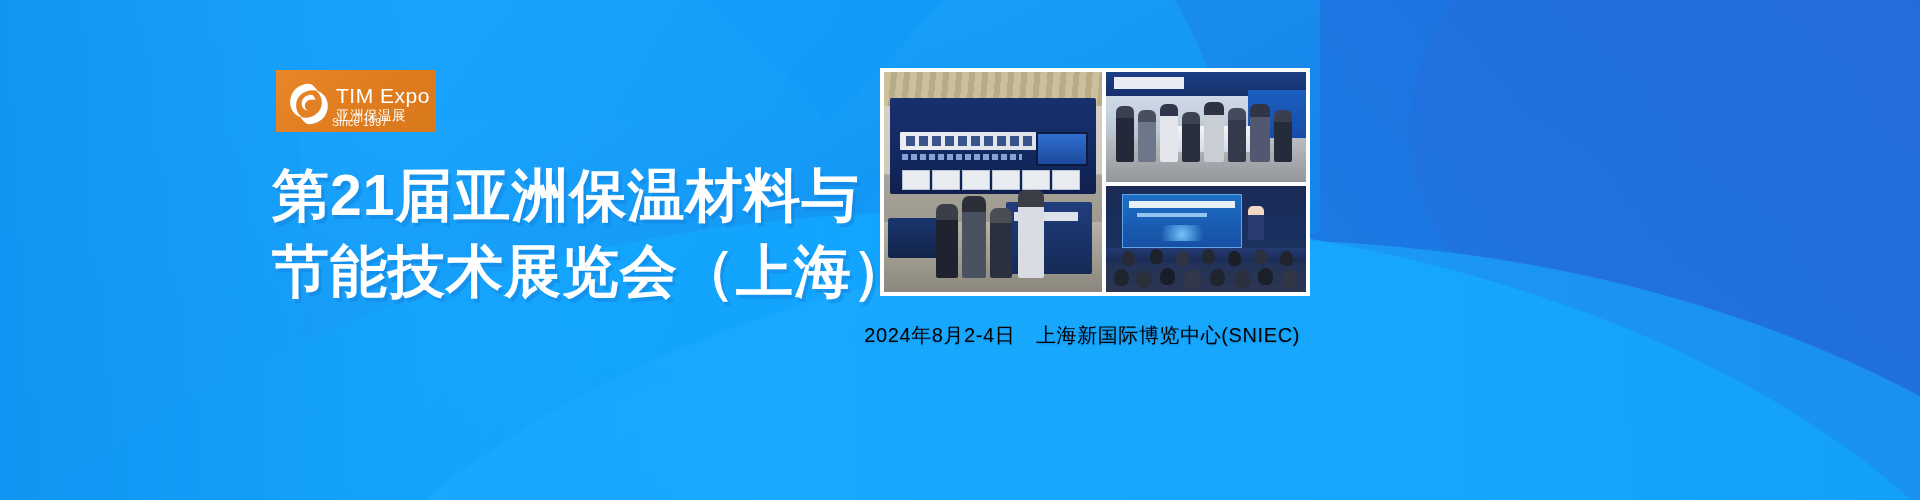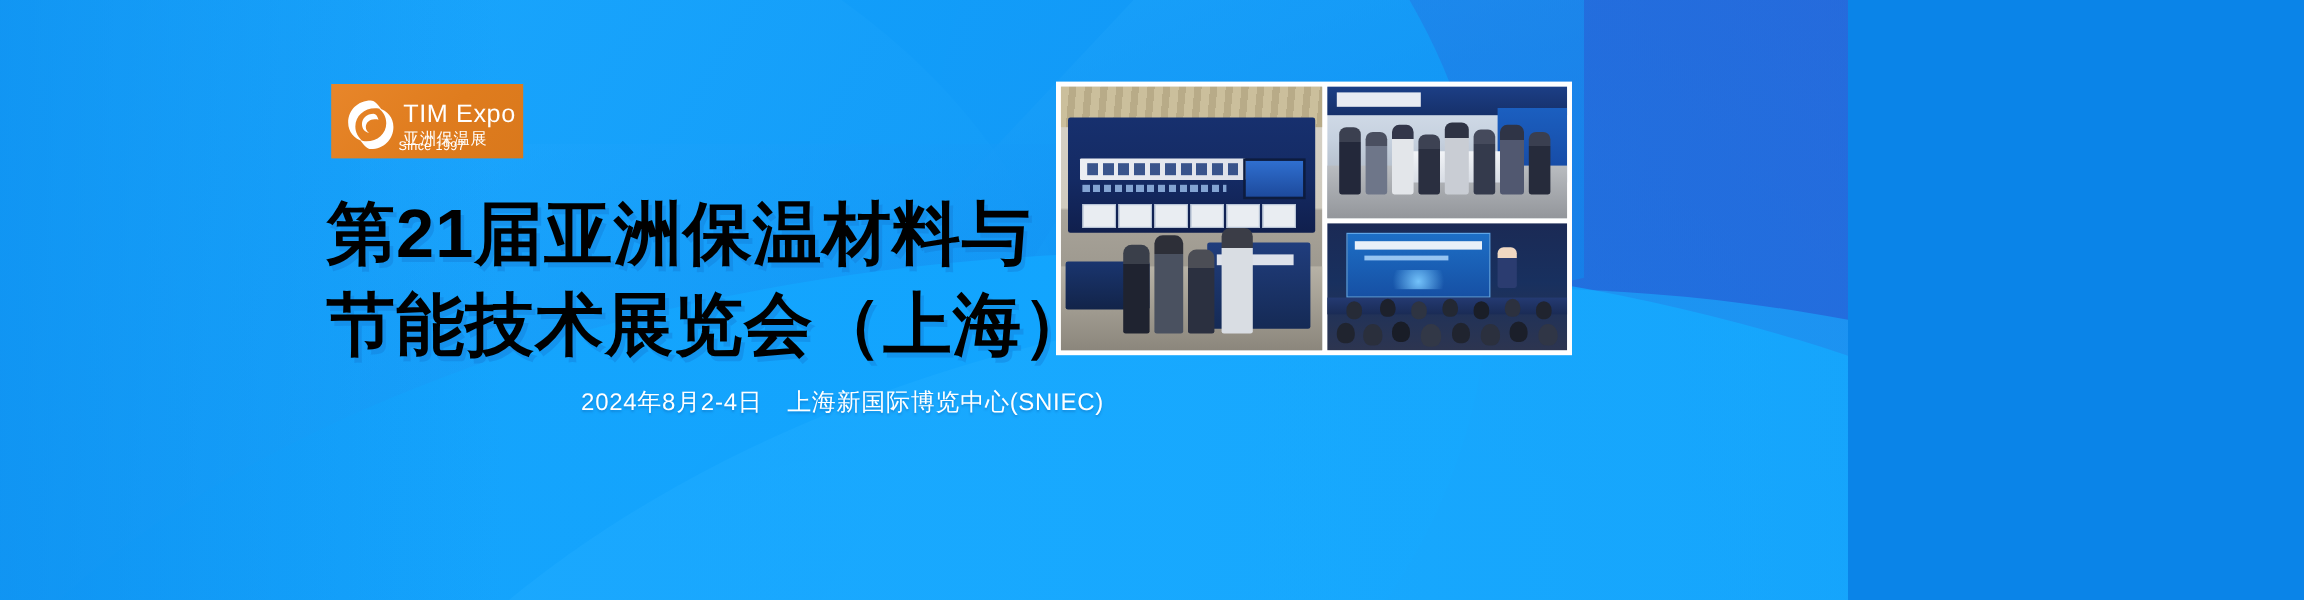--- a/index.html
+++ b/index.html
@@ -6,21 +6,21 @@
     margin: 0;
     padding: 0;
     background: #0a84e8;
   }
   body {
     font-family: "Liberation Sans", "DejaVu Sans", sans-serif;
   }
 
   .banner {
     position: relative;
-    width: 1540px;
+    width: 1920px;
     height: 500px;
     overflow: hidden;
     background: #0c8ae8;
   }
 
   
   .bg-base {
     position: absolute;
     inset: 0;
     background: linear-gradient(100deg, #0a8ef0 0%, #0c86e8 38%, #1478e0 66%, #1f63d8 100%);
@@ -171,21 +171,21 @@
     letter-spacing: 2px;
     white-space: nowrap;
     text-shadow: 0 1px 2px rgba(0,60,130,.18);
   }
 
   
   .headline {
     position: absolute;
     left: 272px;
     top: 158px;
-    color: #000000;
+    color: #ffffff;
     font-size: 57px;
     font-weight: 700;
     line-height: 1.33;
     letter-spacing: 1px;
     white-space: nowrap;
     text-shadow: 3px 4px 0 rgba(18,120,210,.38);
   }
   .headline .hl-line { display: block; }
 
   
@@ -259,21 +259,21 @@
     background: linear-gradient(#f0d8c2 0 9px, #2b3c70 9px 100%); border-radius:5px 5px 2px 2px; }
   .p3-stage { position:absolute; left:0; right:0; top:62px; height:14px;
     background: linear-gradient(#243a72,#1a2b55); }
   .p3-head { position:absolute; border-radius:50% 50% 40% 40%; }
 
   
   .date-line {
     position: absolute;
     right: 620px;
     top: 322px;
-    color: #ffffff;
+    color: #000000;
     font-size: 20px;
     letter-spacing: .6px;
     white-space: nowrap;
     text-shadow: 0 1px 2px rgba(0,50,120,.25);
   }
 </style>
 </head>
 <body>
 
 <div class="banner">

